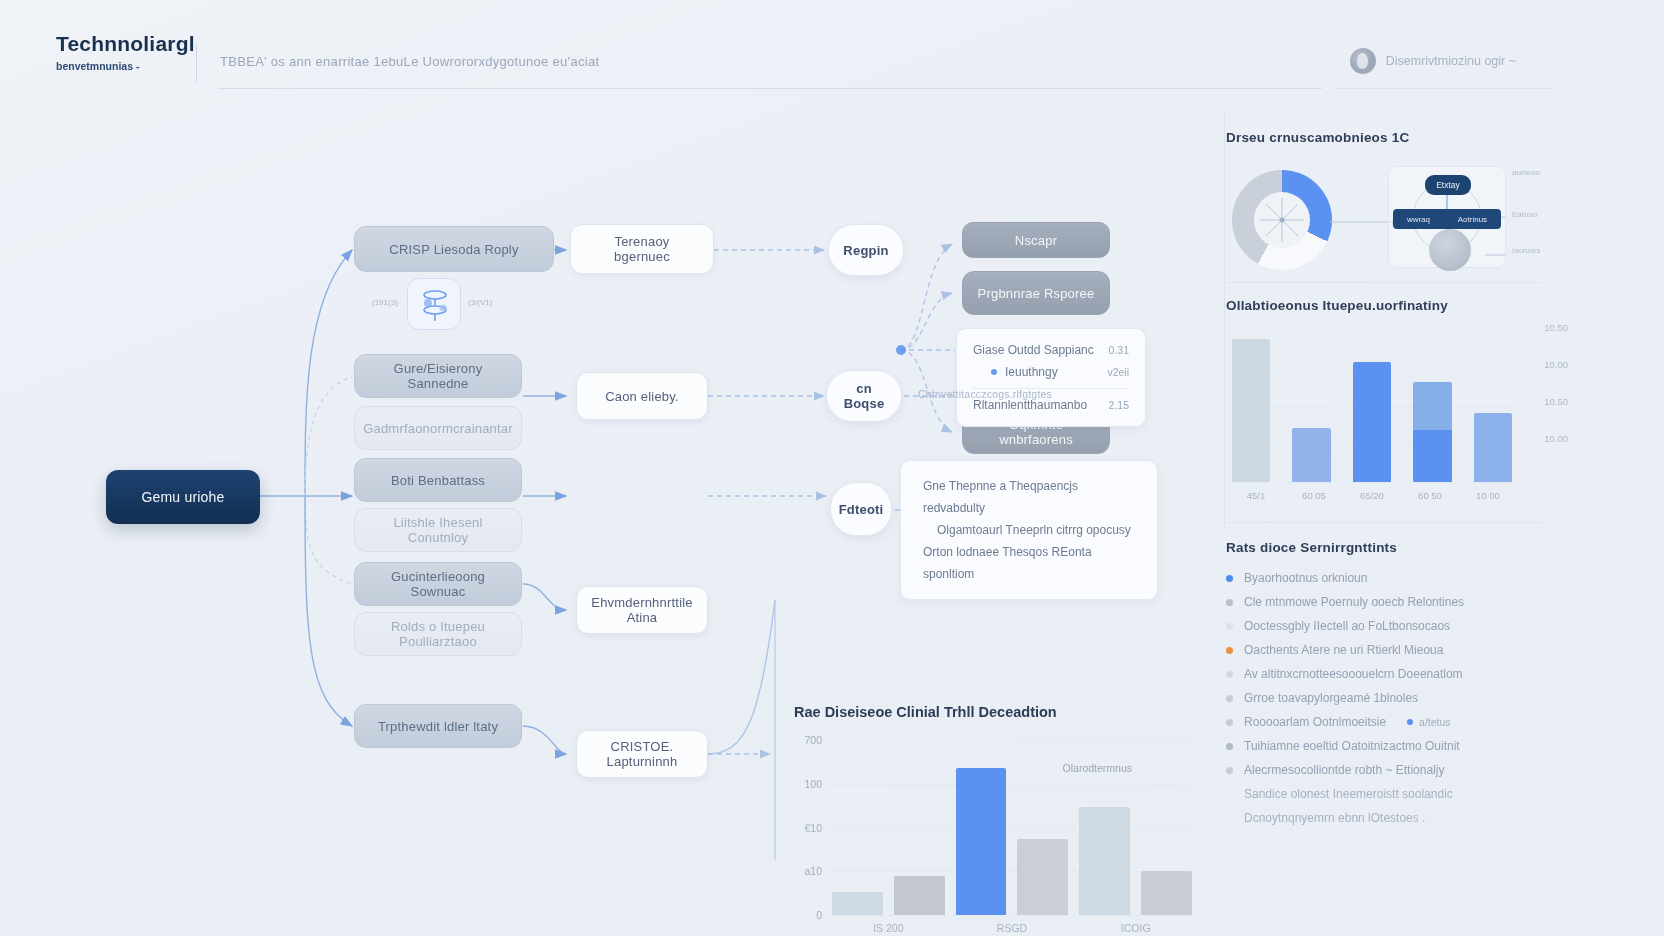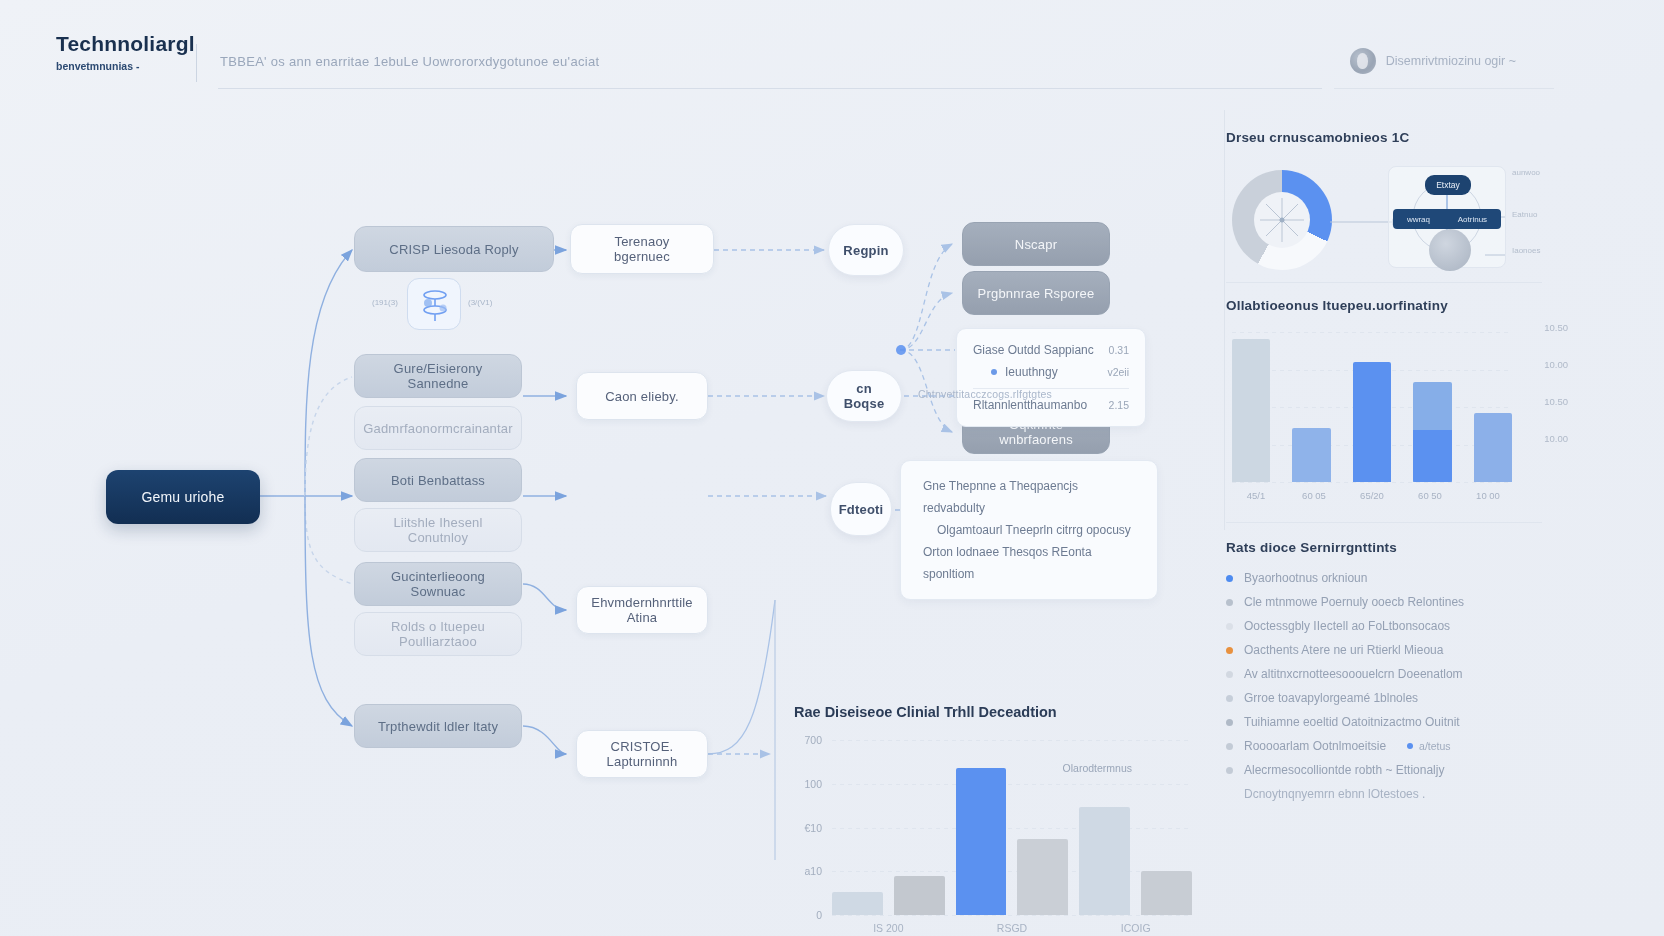--- a/index.html
+++ b/index.html
@@ -356,21 +356,21 @@
     <div class="node node-pill" style="left:828px; top:124px; width:76px; height:52px;">
       <span class="lbl">Regpin</span>
     </div>
     <div class="node node-pill" style="left:826px; top:270px; width:76px; height:52px;">
       <span class="lbl">cn Boqse</span>
     </div>
     <div class="node node-pill" style="left:830px; top:382px; width:62px; height:54px;">
       <span class="lbl">Fdteoti</span>
     </div>
 
-    <div class="node node-grey-dark" style="left:962px; top:122px; width:148px; height:44px;">
+    <div class="node node-grey-dark" style="left:962px; top:122px; width:148px; height:36px;border-radius:11px;">
       <span class="lbl">Nscapr</span>
     </div>
     <div class="node node-grey-dark" style="left:962px; top:171px; width:148px; height:44px;">
       <span class="lbl">Prgbnnrae Rsporee</span>
     </div>
     <div class="node node-grey-dark" style="left:962px; top:210px; width:148px; height:44px; opacity:0; pointer-events:none;">
       <span class="lbl"></span>
     </div>
 
     <div class="node node-grey-dark" style="left:962px; top:210px; width:148px; height:44px; opacity:0;"></div>
@@ -545,32 +545,33 @@
         </div>
         <div class="find-item">
           <span class="find-dot" style="background: rgb(210, 216, 225);"></span>
           <span>Av altitnxcrnotteesooouelcrn Doeenatlom</span>
         </div>
         <div class="find-item">
           <span class="find-dot" style="background: rgb(198, 206, 217);"></span>
           <span>Grroe toavapylorgeamé 1blnoles</span>
         </div>
         <div class="find-item">
-          <span class="find-dot" style="background: rgb(176, 186, 199);"></span>
-          <span>Tuihiamne eoeltid  Oatoitnizactmo Ouitnit</span>
-        </div>
-        <div class="find-item">
           <span class="find-dot" style="background: rgb(195, 203, 214);"></span>
           <span>Rooooarlam Ootnlmoeitsie</span>
           <span class="find-sub">
             <span class="d2"></span>
             <span>a/tetus</span>
           </span>
         </div>
         <div class="find-item">
+          <span class="find-dot" style="background: rgb(176, 186, 199);"></span>
+          <span>Tuihiamne eoeltid  Oatoitnizactmo Ouitnit</span>
+        </div>
+        <div class="find-item">
           <span class="find-dot" style="background: rgb(195, 203, 214);"></span>
           <span>Alecrmesocolliontde robth ~ Ettionaljy</span>
         </div>
+        <div class="find-plain">Sandice olonest Ineemeroistt soolandic</div>
         <div class="find-plain">Dcnoytnqnyemrn ebnn lOtestoes .</div>
       </div>
   </div>
 
 </div>
 
 </body></html>

